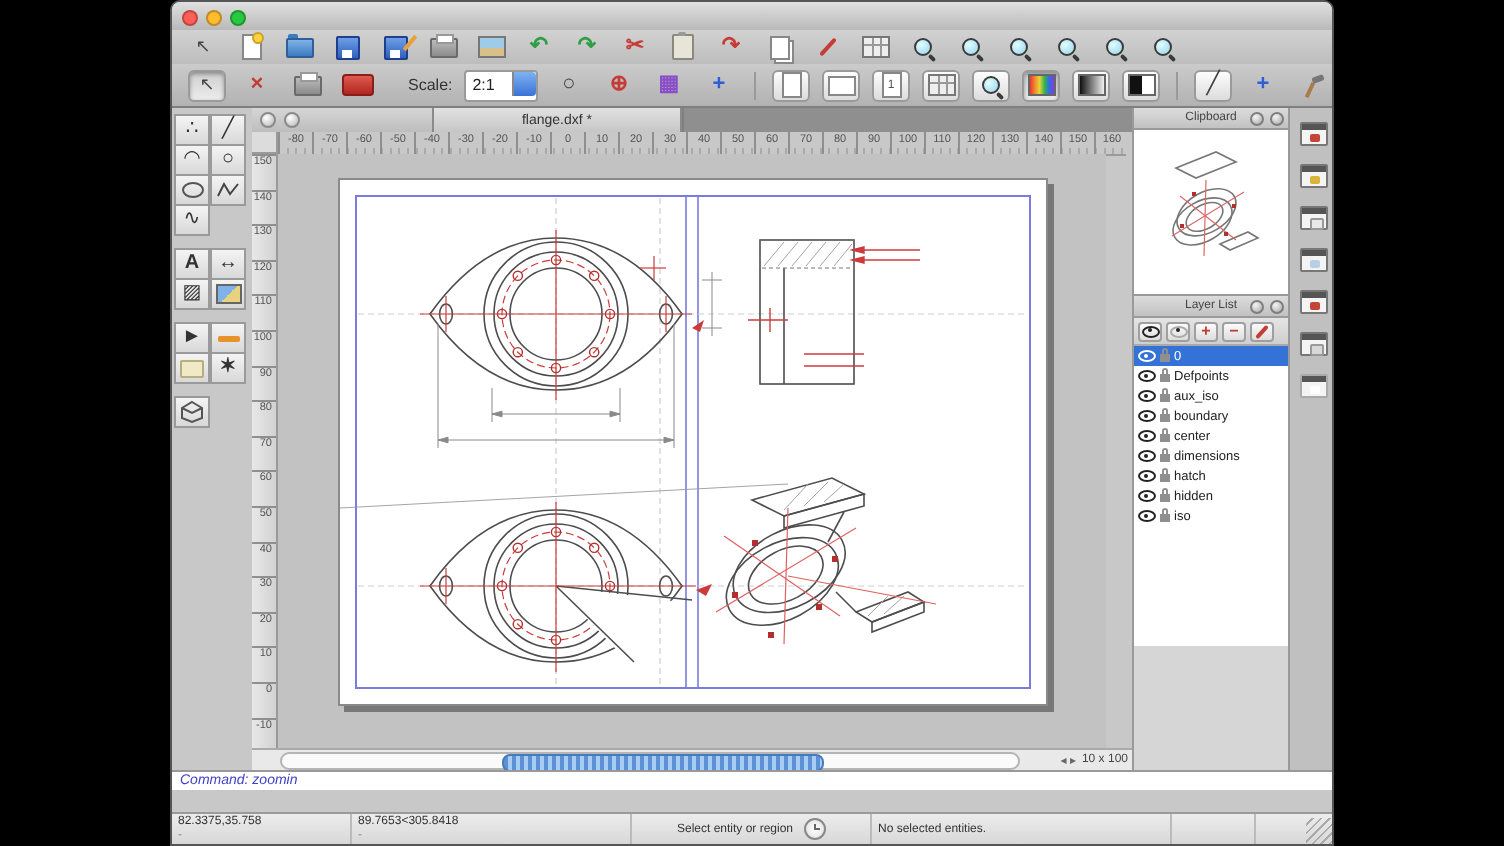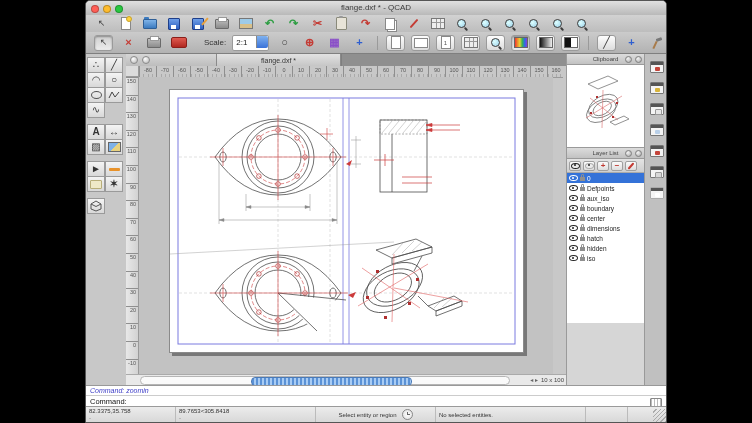--- a/index.html
+++ b/index.html
@@ -150,21 +150,20 @@
 <body>
 
 <div class="app">
 
   <div class="titlebar">
     <div class="lights">
       <div class="light l-red"></div>
       <div class="light l-yellow"></div>
       <div class="light l-green"></div>
     </div>
-    <div class="wtitle">flange.dxf * - QCAD</div>
   </div>
 
   <div class="tbar1">
     <div class="tb">
         <span class="g small">↖</span>
       </div>
     <div class="tb">
         <span class="i-file new"></span>
       </div>
     <div class="tb">
@@ -712,24 +711,20 @@
       </div>
     <div class="dockwin" style="border-color:#aaa">
         <span class="dot" style="background:#fff"></span>
       </div>
   </div>
 
   <div class="cmd-hist">
     <span>Command: zoomin</span>
   </div>
 
-  <div class="cmd-line">
-    <span>Command:</span>
-    <span class="kbd-icon"></span>
-  </div>
 
   <div class="statusbar">
     <div class="st-cell" style="width:90px">
       <span>82.3375,35.758</span>
       <span class="st-sub">-</span>
     </div>
     <div class="st-cell" style="width:140px">
       <span>89.7653&lt;305.8418</span>
       <span class="st-sub">-</span>
     </div>

